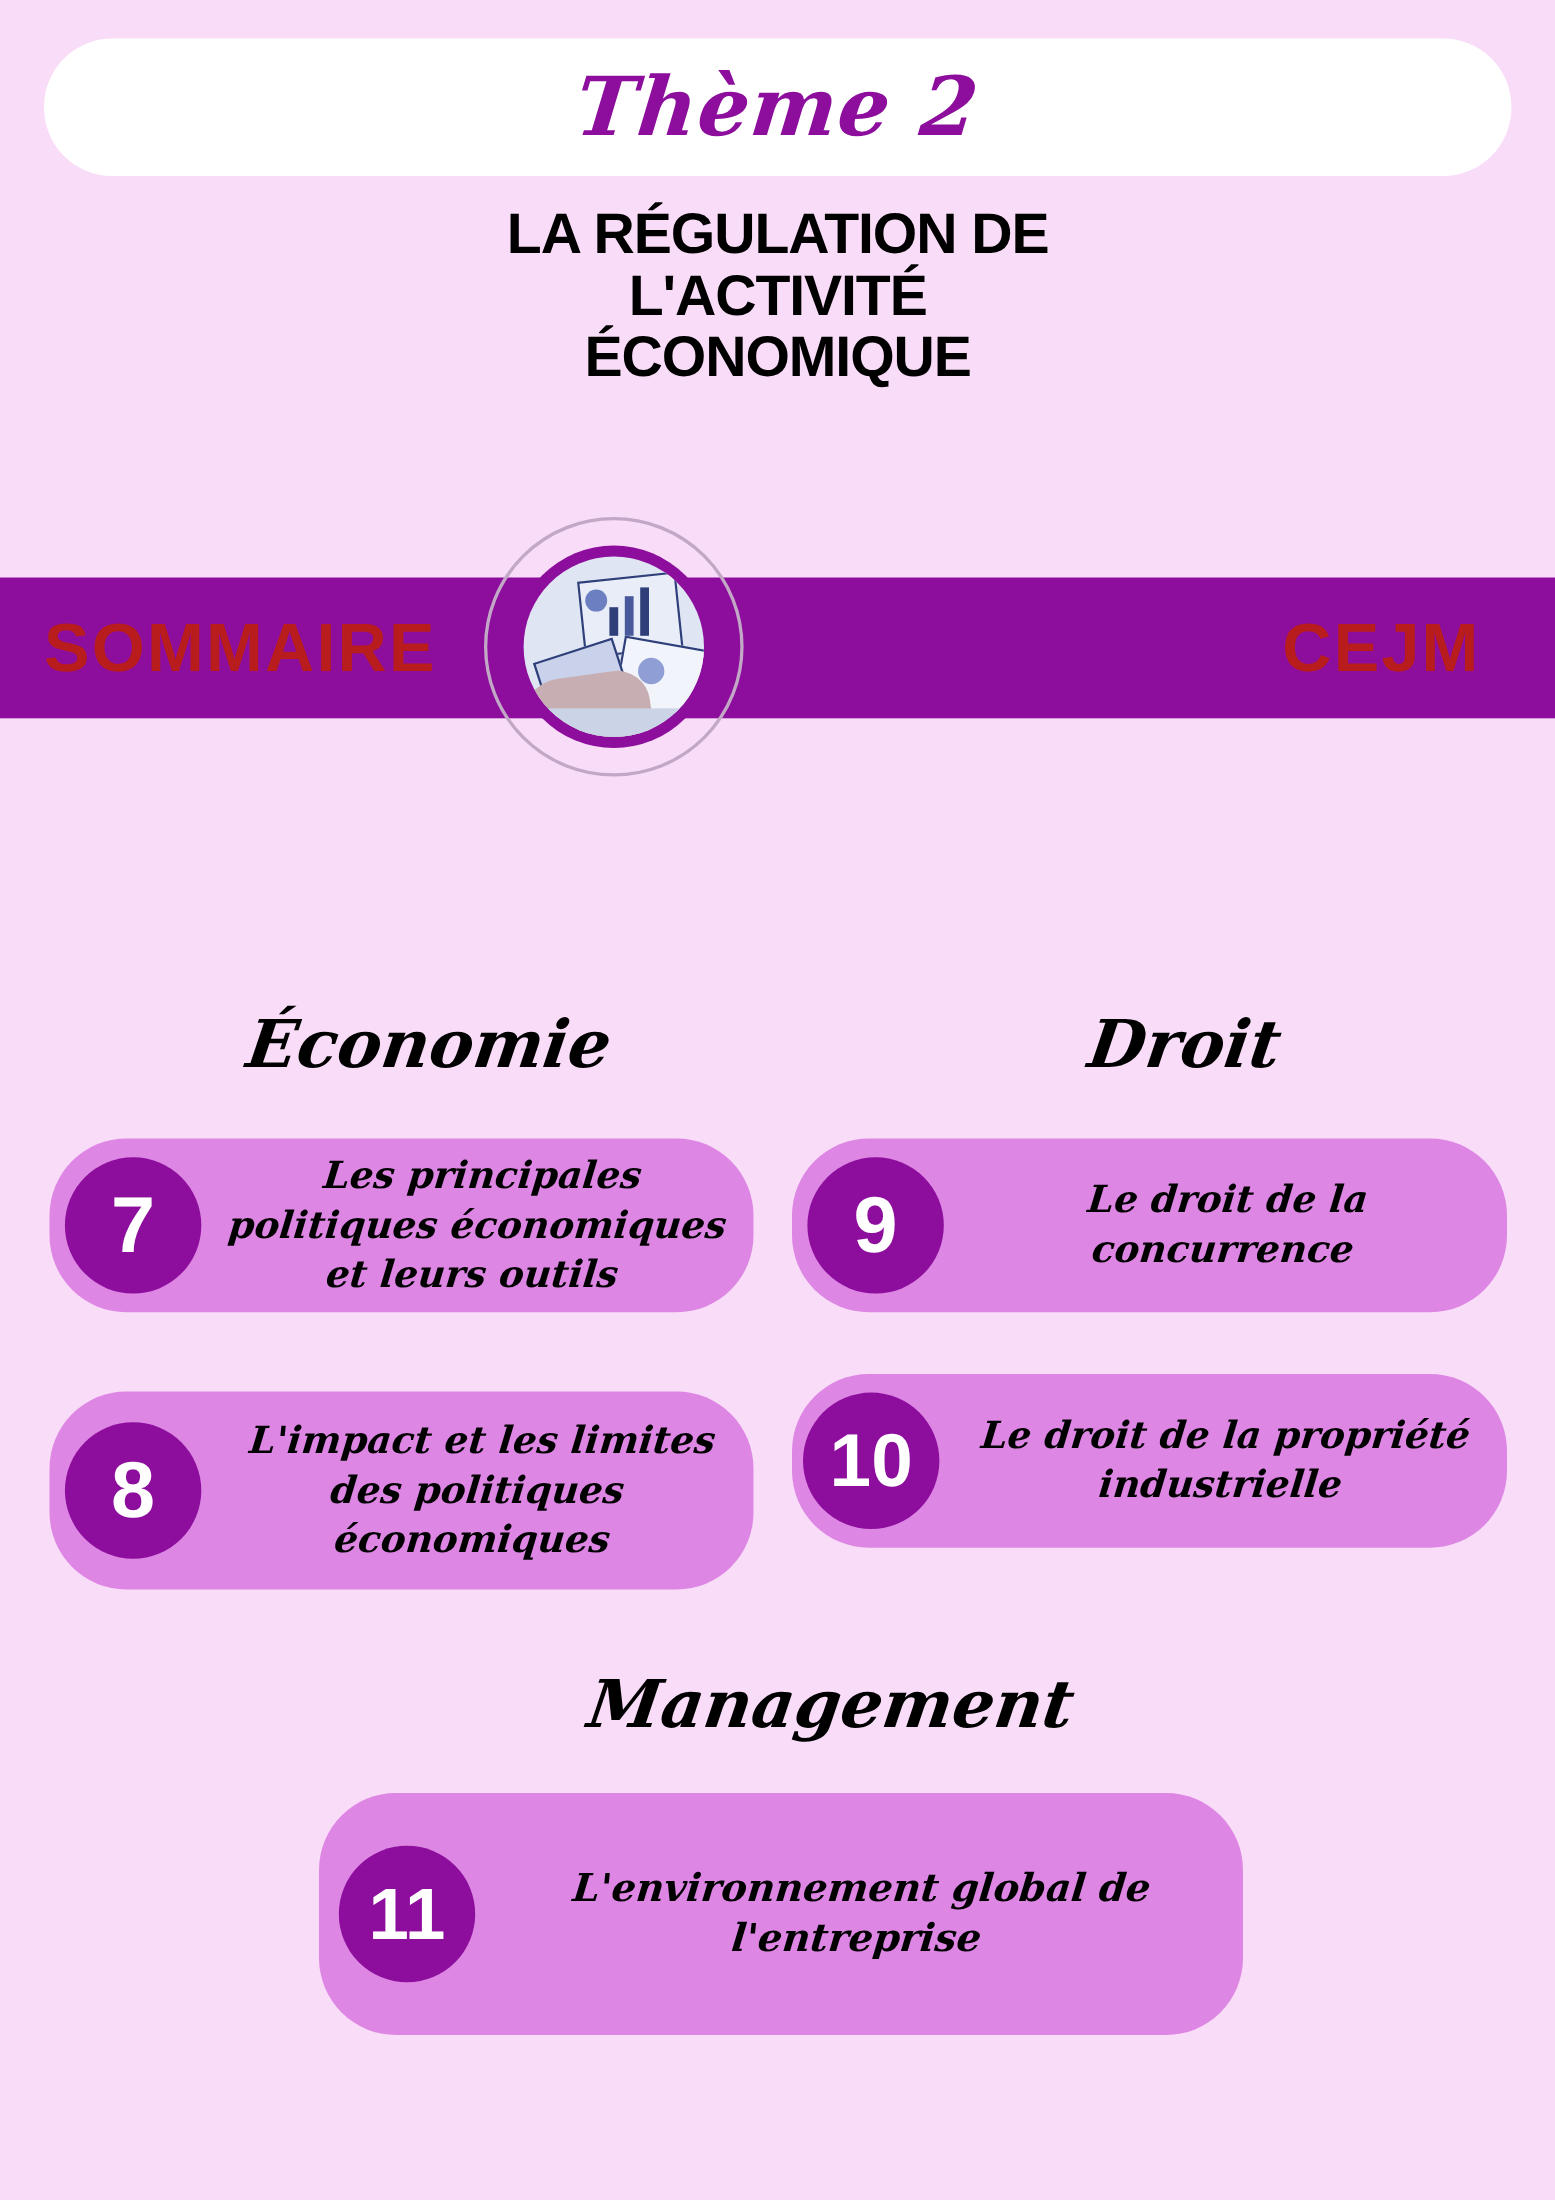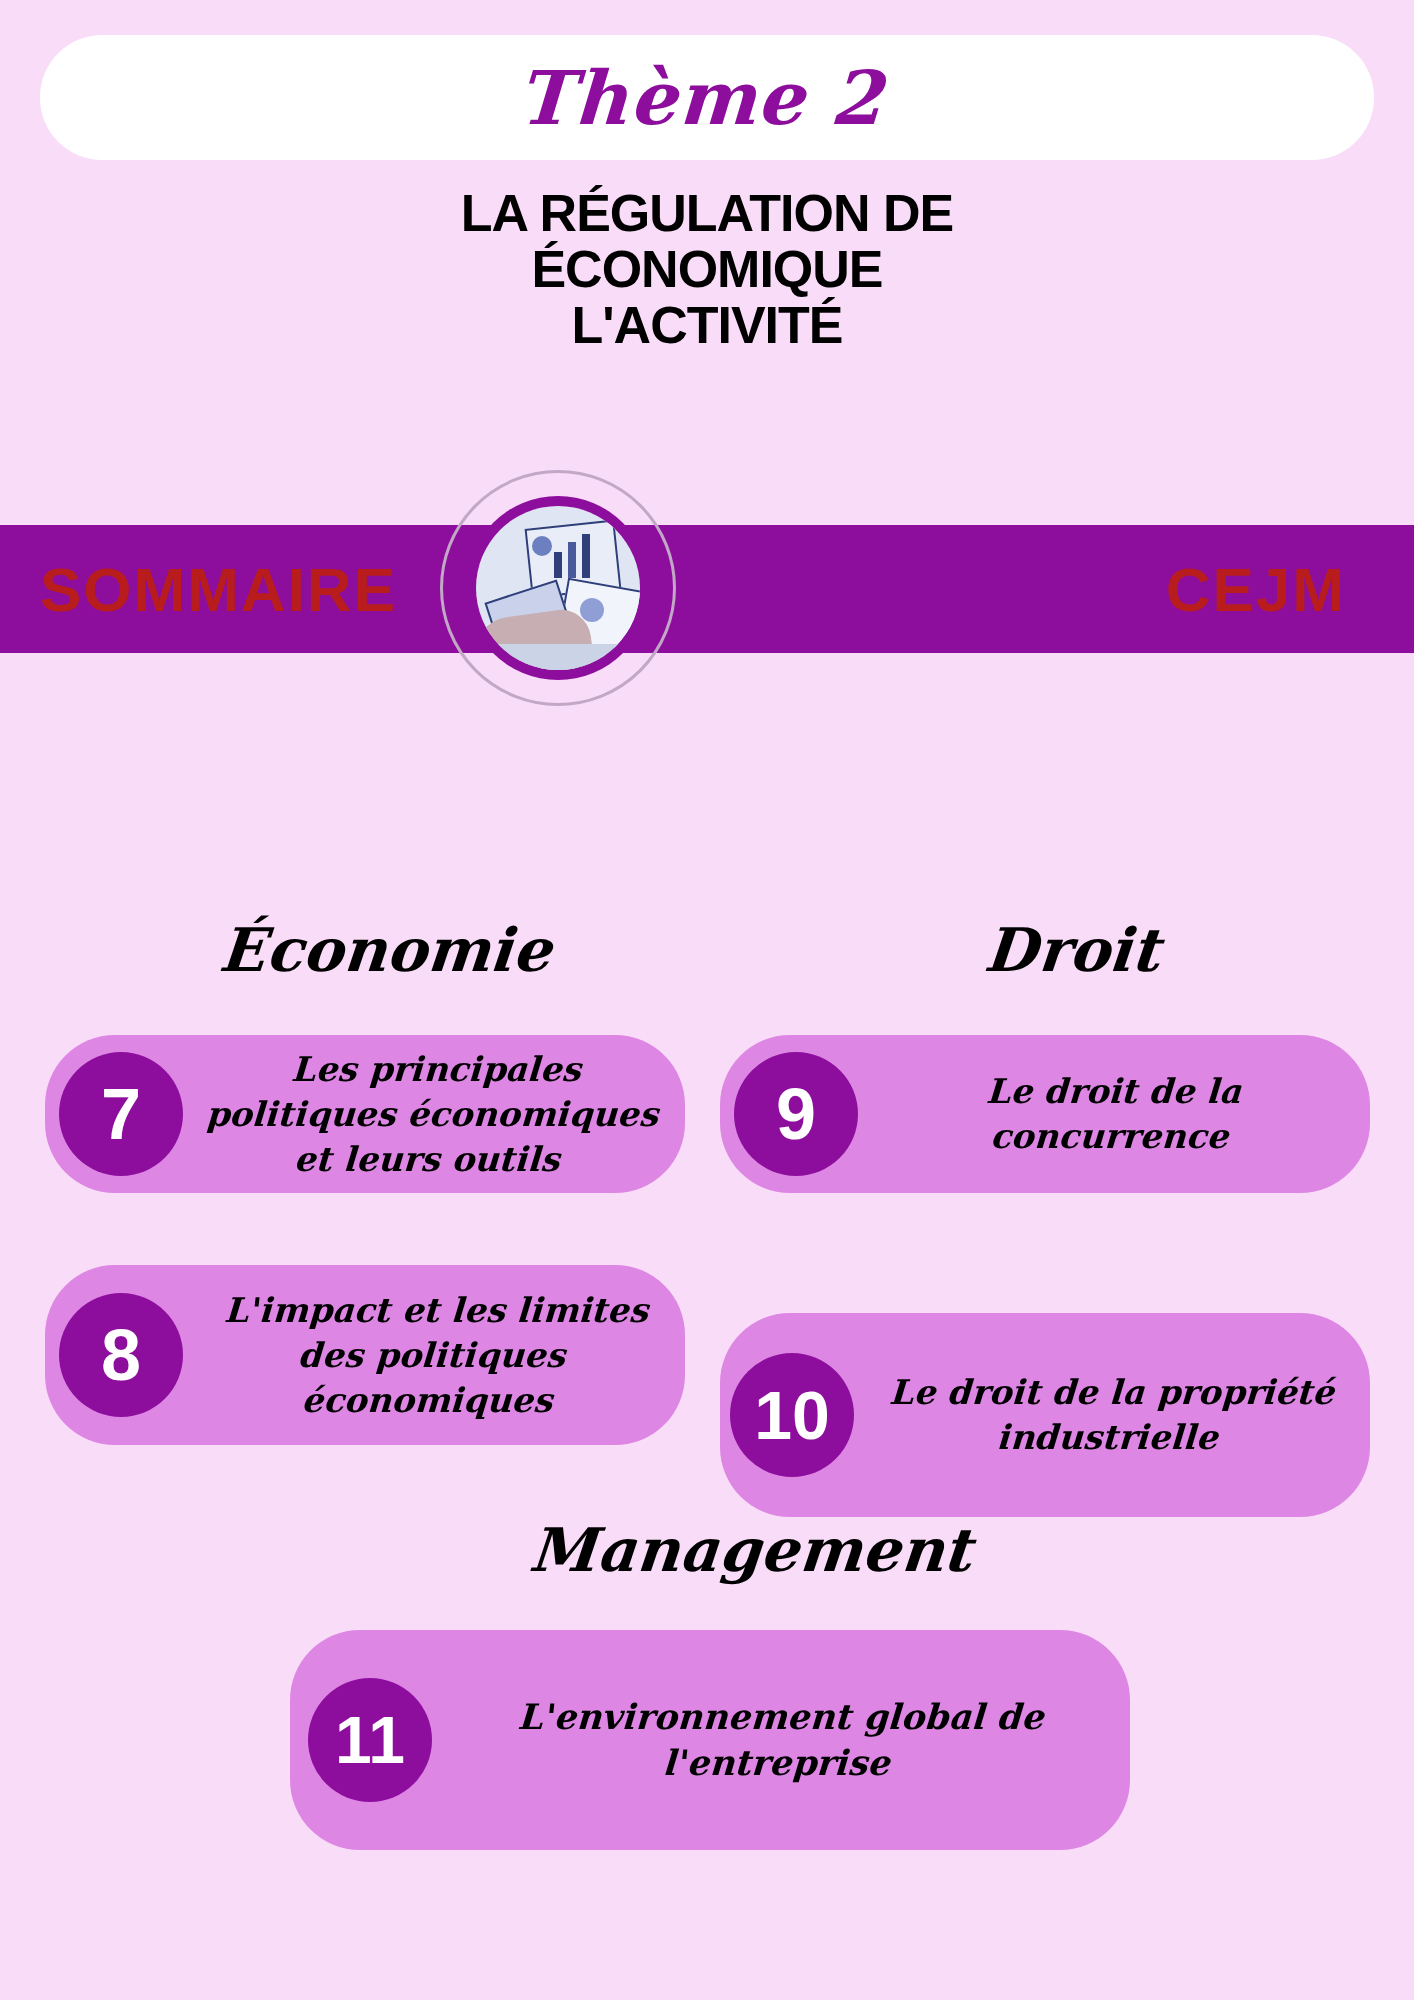--- a/index.html
+++ b/index.html
@@ -177,21 +177,21 @@
     color: #000000;
     line-height: 1.32;
     transform: skewX(-6deg);
     padding: 0 10px;
   }
 
   
   #pill-7  { left: 45px;  top: 1035px; width: 640px; height: 158px; }
   #pill-8  { left: 45px;  top: 1265px; width: 640px; height: 180px; }
   #pill-9  { left: 720px; top: 1035px; width: 650px; height: 158px; }
-  #pill-10 { left: 720px; top: 1313px; width: 650px; height: 204px; }
+  #pill-10 { left: 720px; top: 1249px; width: 650px; height: 158px; }
   #pill-11 { left: 290px; top: 1630px; width: 840px; height: 220px; }
 
   #pill-7 .badge, #pill-8 .badge, #pill-9 .badge { width: 124px; height: 124px; margin-left: 14px; font-size: 72px; }
   #pill-10 .badge { width: 124px; height: 124px; margin-left: 10px; font-size: 68px; }
   #pill-11 .badge { width: 124px; height: 124px; margin-left: 18px; font-size: 66px; }
 
   #pill-7 .pill-text  { font-size: 34px; }
   #pill-8 .pill-text  { font-size: 34px; }
   #pill-9 .pill-text  { font-size: 34px; }
   #pill-10 .pill-text { font-size: 34px; }
@@ -199,22 +199,22 @@
 </style>
 </head>
 <body>
 
 <div class="theme-card">
   <span class="theme-text">Thème 2</span>
 </div>
 
 <div class="main-title">
   <div>LA RÉGULATION DE</div>
+  <div>L'ACTIVITÉ</div>
   <div>ÉCONOMIQUE</div>
-  <div>L'ACTIVITÉ</div>
 </div>
 
 <div class="band"></div>
 <div class="band-label left">SOMMAIRE</div>
 <div class="band-label right">CEJM</div>
 
 <div class="emblem-ring"></div>
 <div class="emblem">
   <div class="emblem-inner">
     <div class="doc-a"></div>

